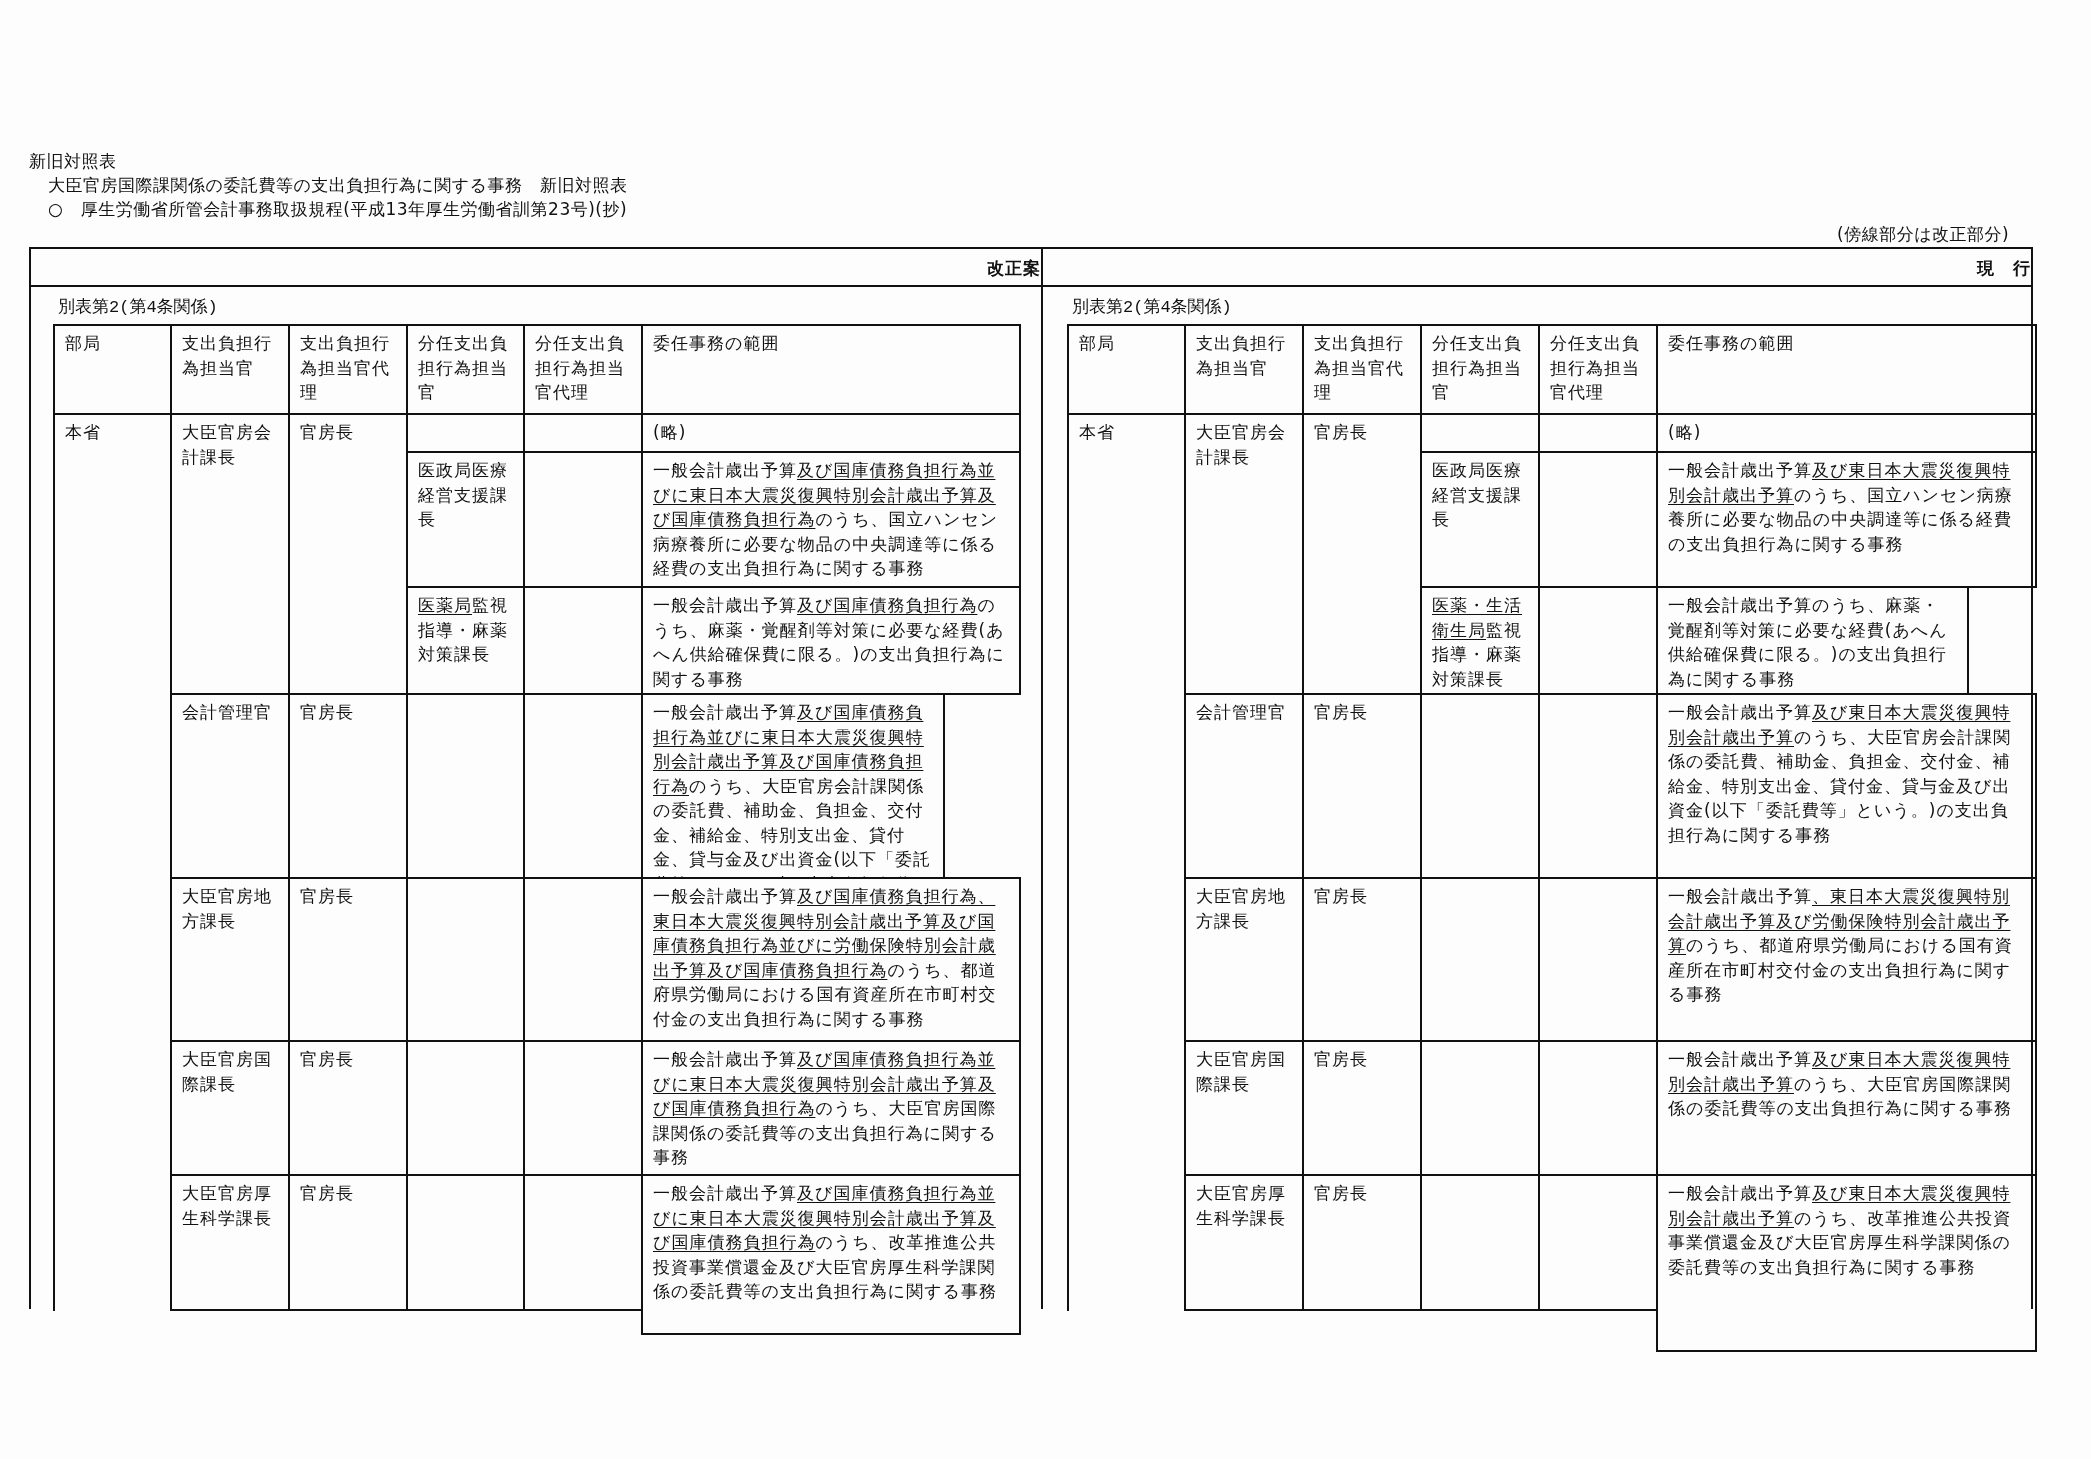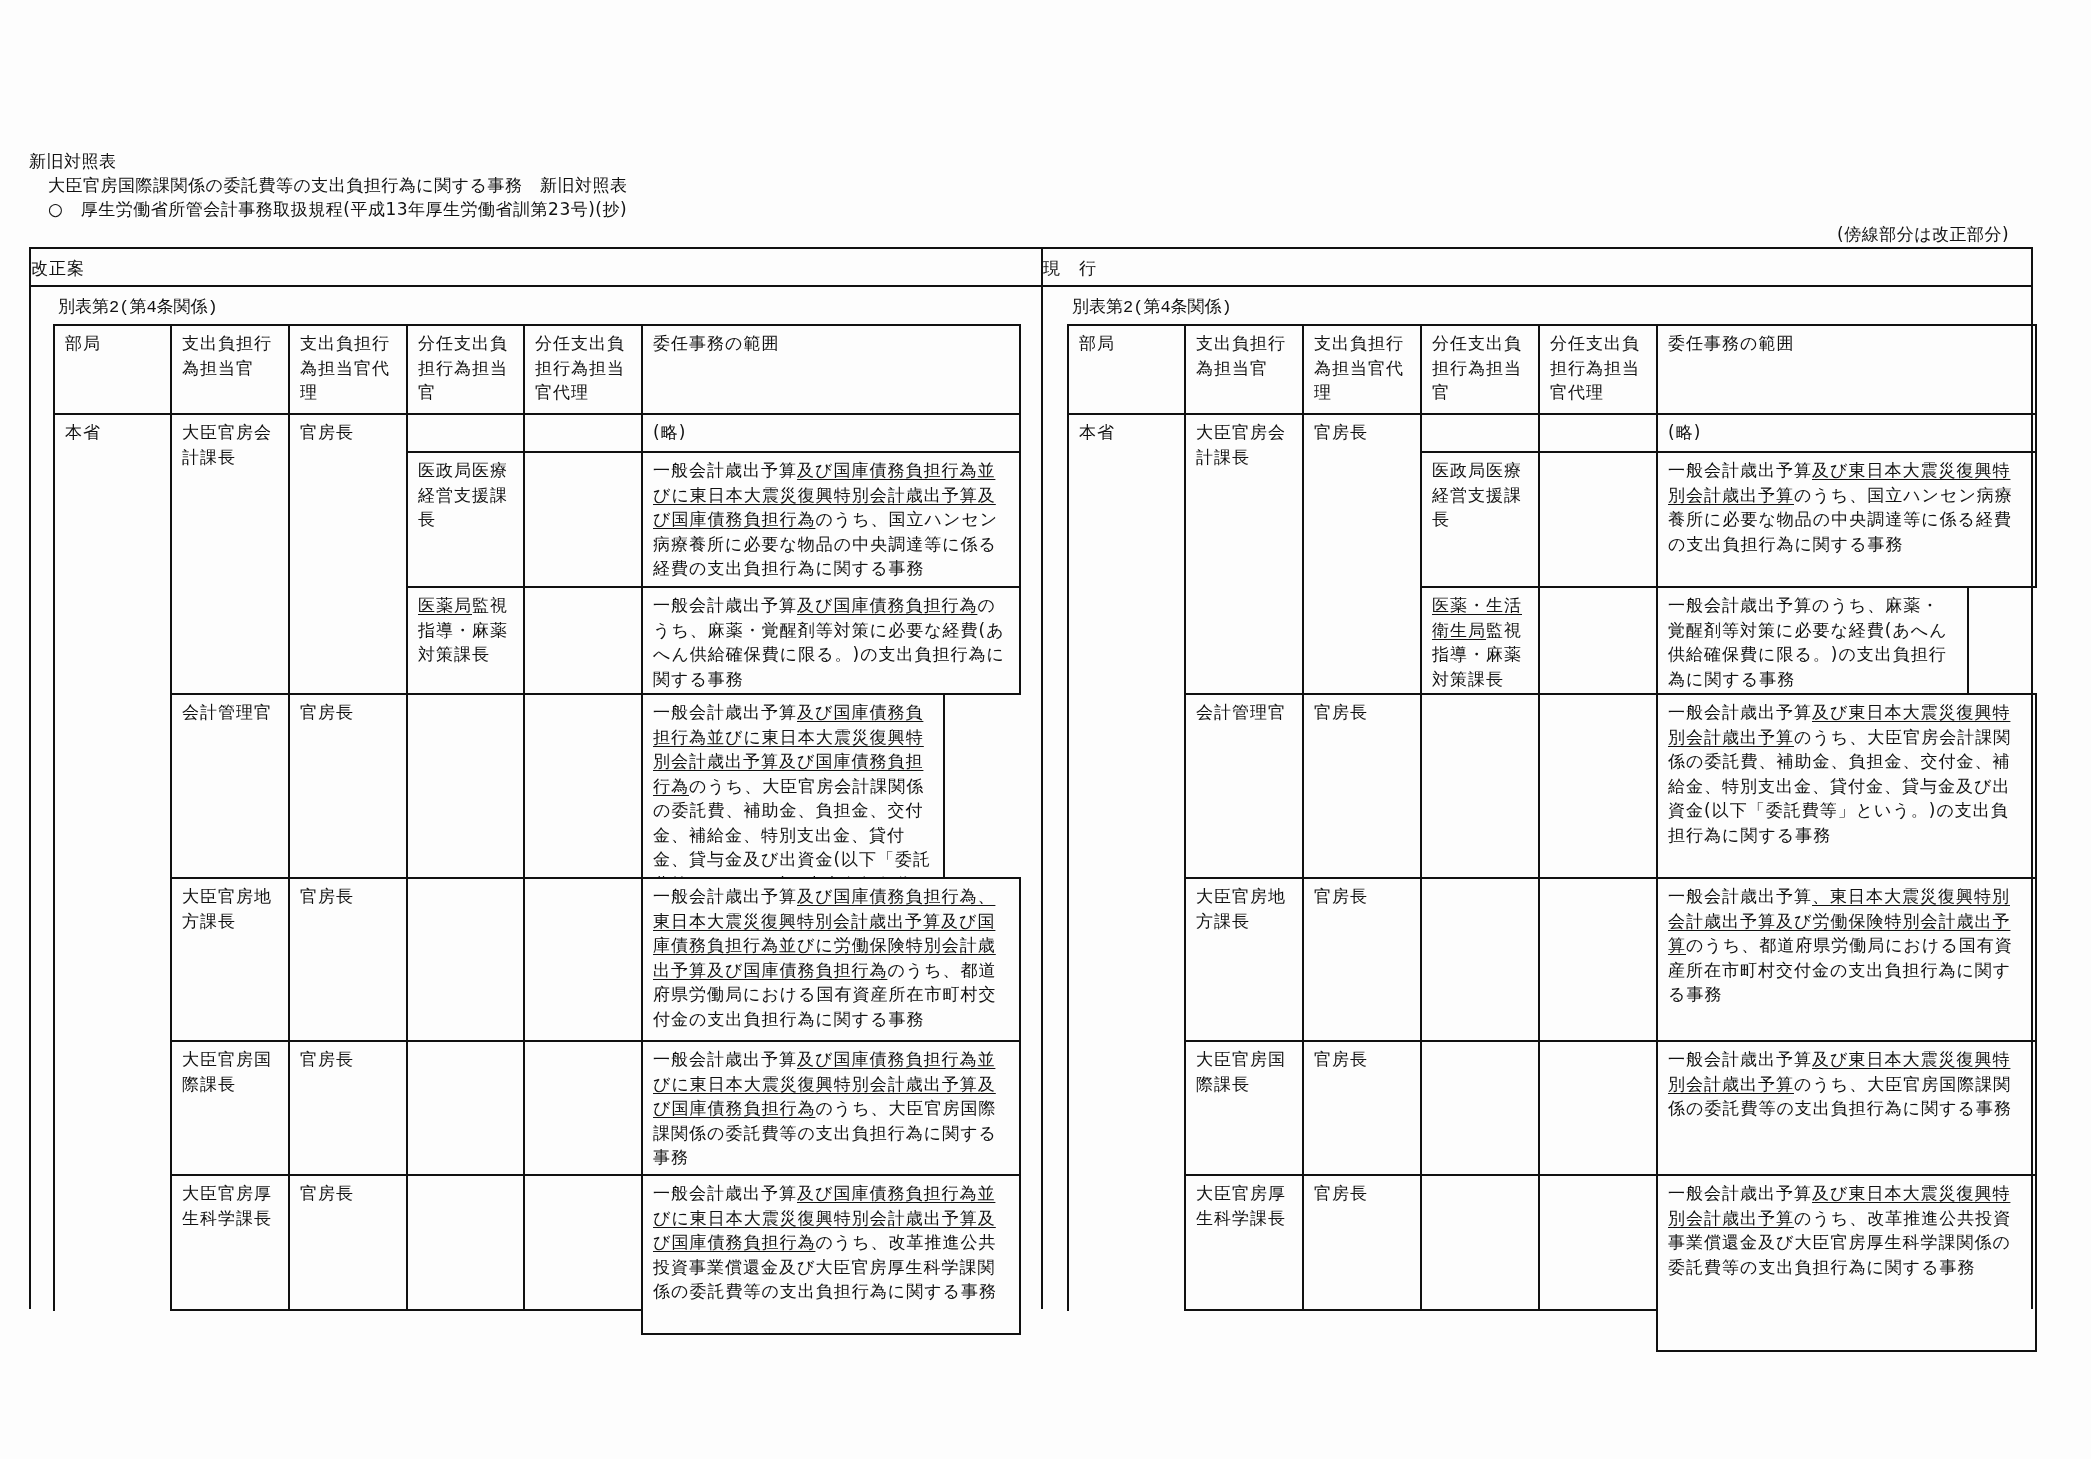--- a/index.html
+++ b/index.html
@@ -15,21 +15,21 @@
   .title-line { position: absolute; font-size: 17px; line-height: 20px; white-space: nowrap; letter-spacing: 0.5px; }
   .outer-frame {
     position: absolute;
     left: 29px; top: 247px;
     width: 2004px; height: 1062px;
     border: 2px solid #111; border-bottom: none;
     box-sizing: border-box;
   }
   .frame-header-line { position: absolute; left: 29px; top: 285px; width: 2004px; height: 2px; background: #111; }
   .frame-mid-line { position: absolute; left: 1041px; top: 247px; width: 2px; height: 1062px; background: #111; }
-  .side-head { position: absolute; top: 257px; font-size: 17px; text-align: left; letter-spacing: 1px; }
+  .side-head { position: absolute; top: 257px; font-size: 17px; text-align: right; letter-spacing: 1px; font-weight: bold; }
   .sub-caption { position: absolute; top: 295px; font-size: 17px; white-space: nowrap; font-family: Liberation Mono, monospace; }
 
   
   .cell {
     position: absolute;
     box-sizing: border-box;
     border: 2px solid #111;
     padding: 5px 10px 4px 10px;
     font-size: 17px;
     line-height: 24.5px;

